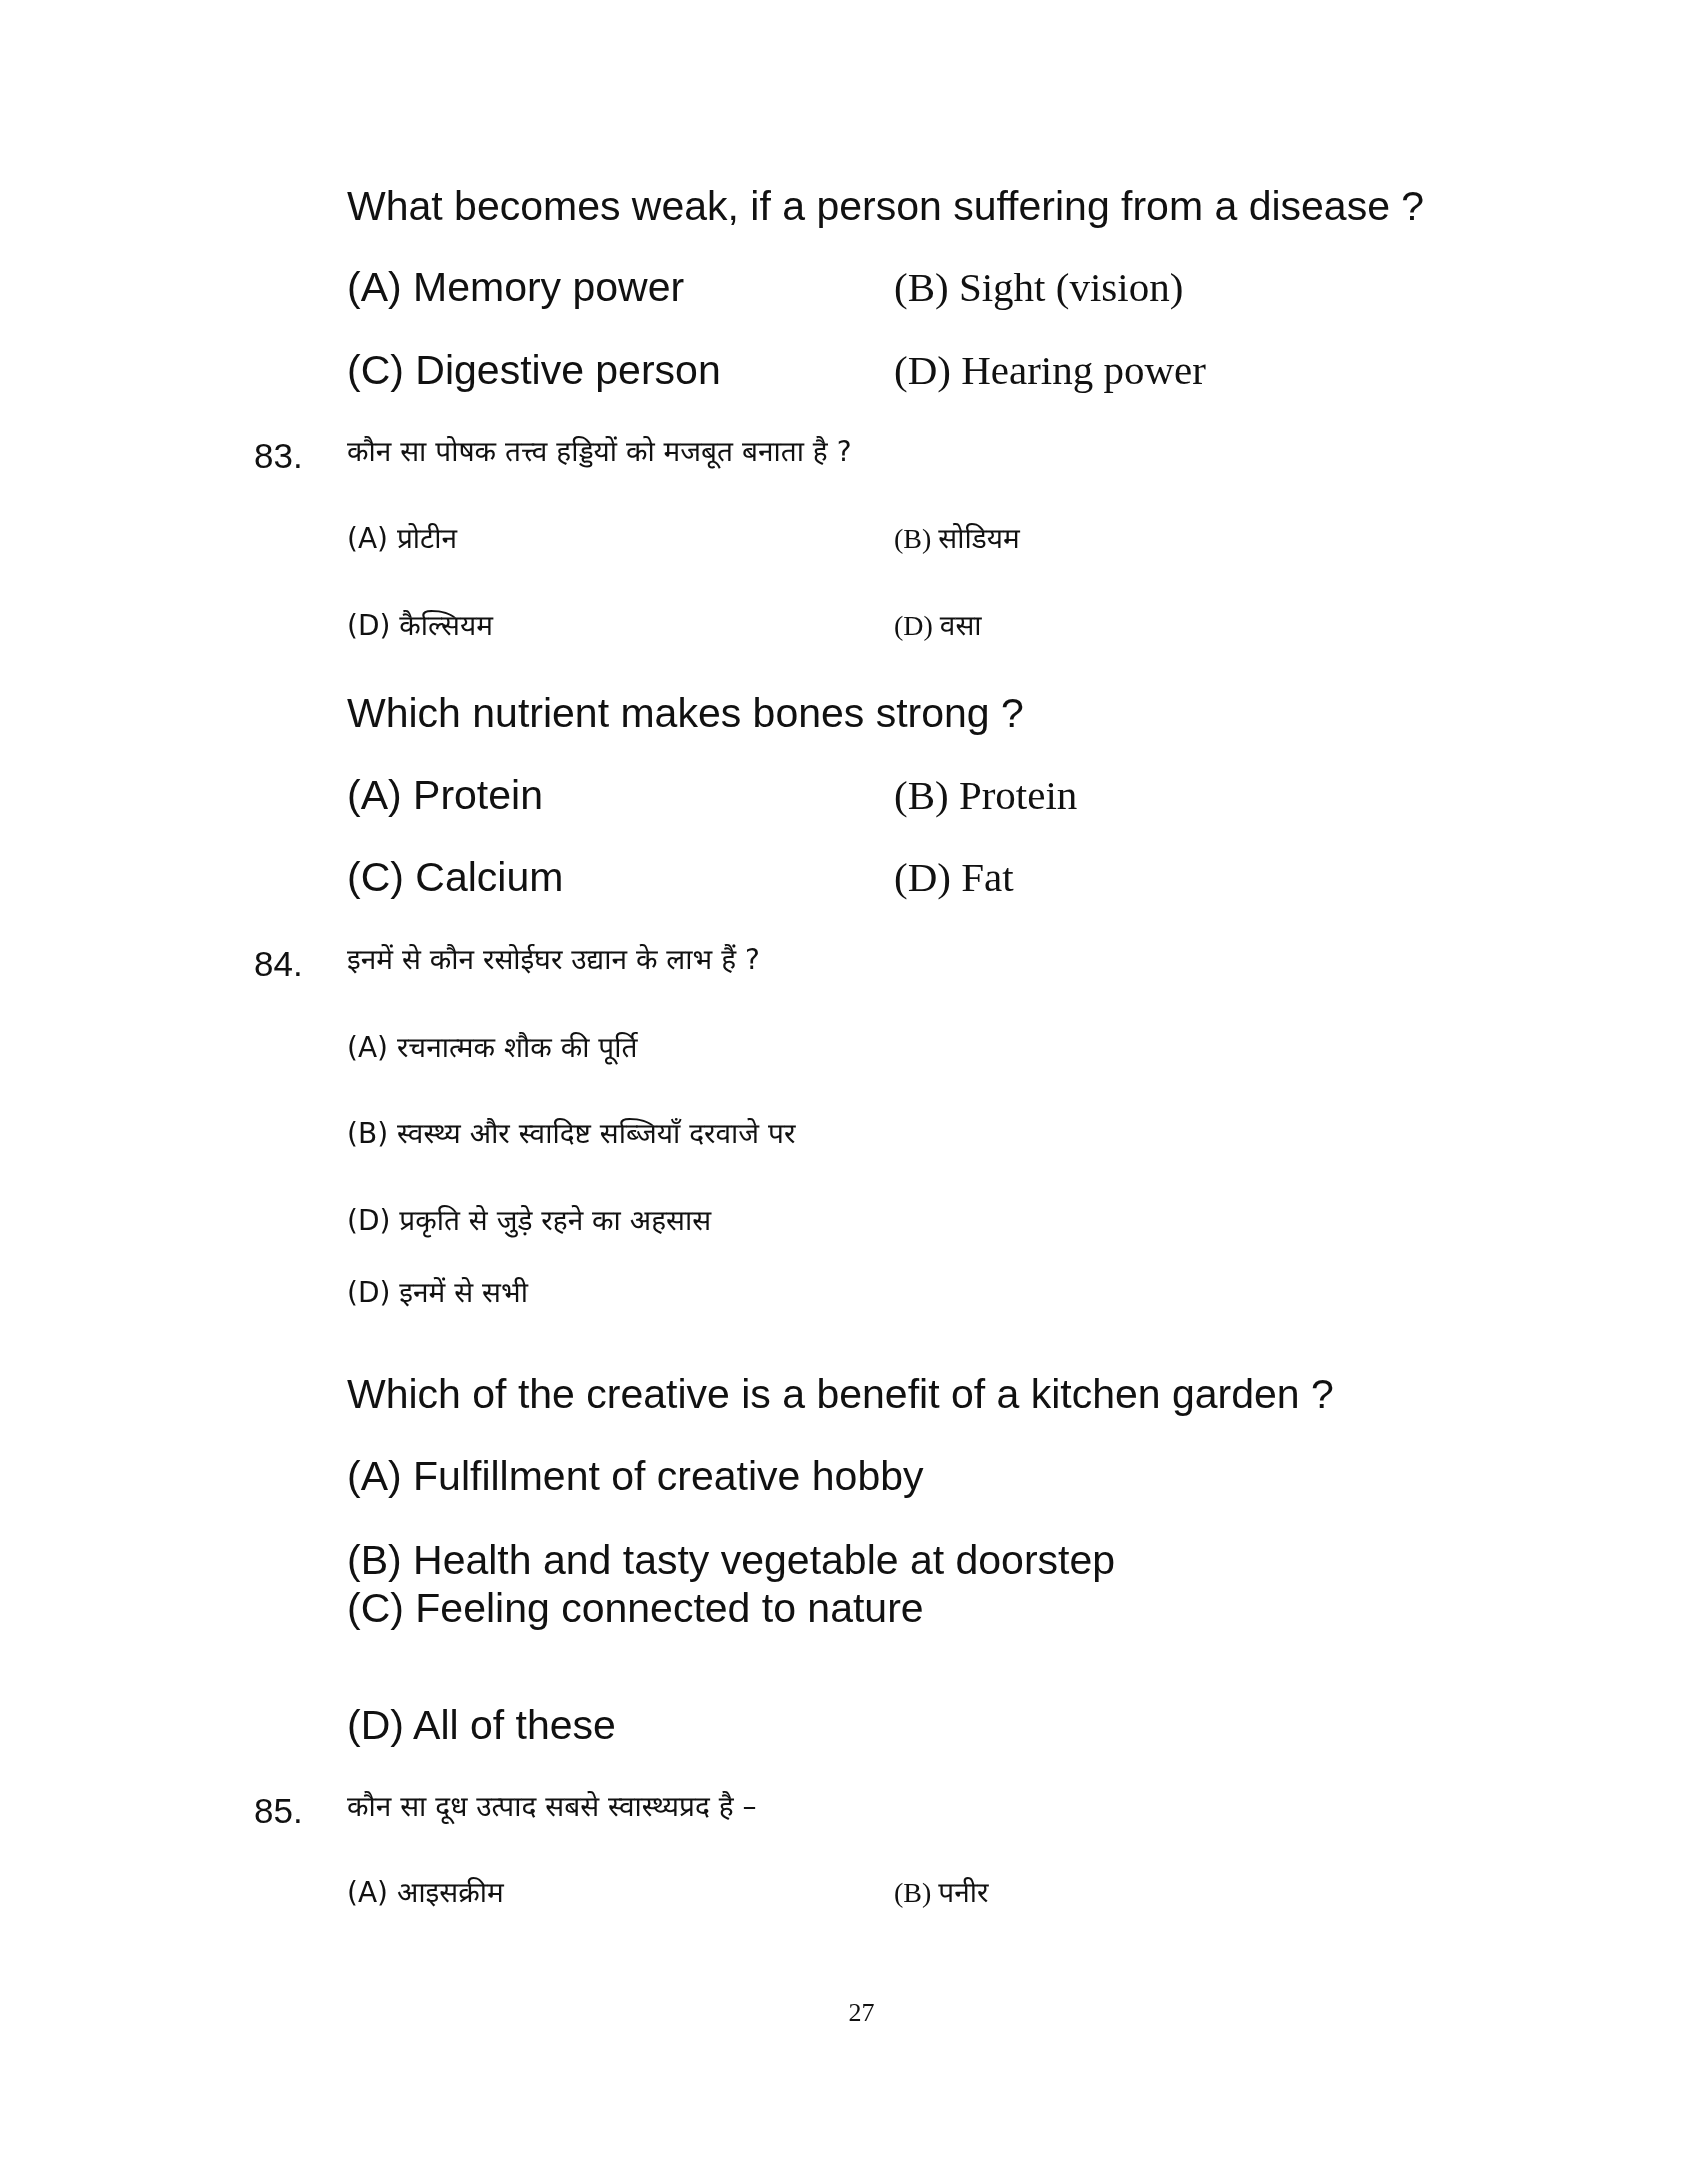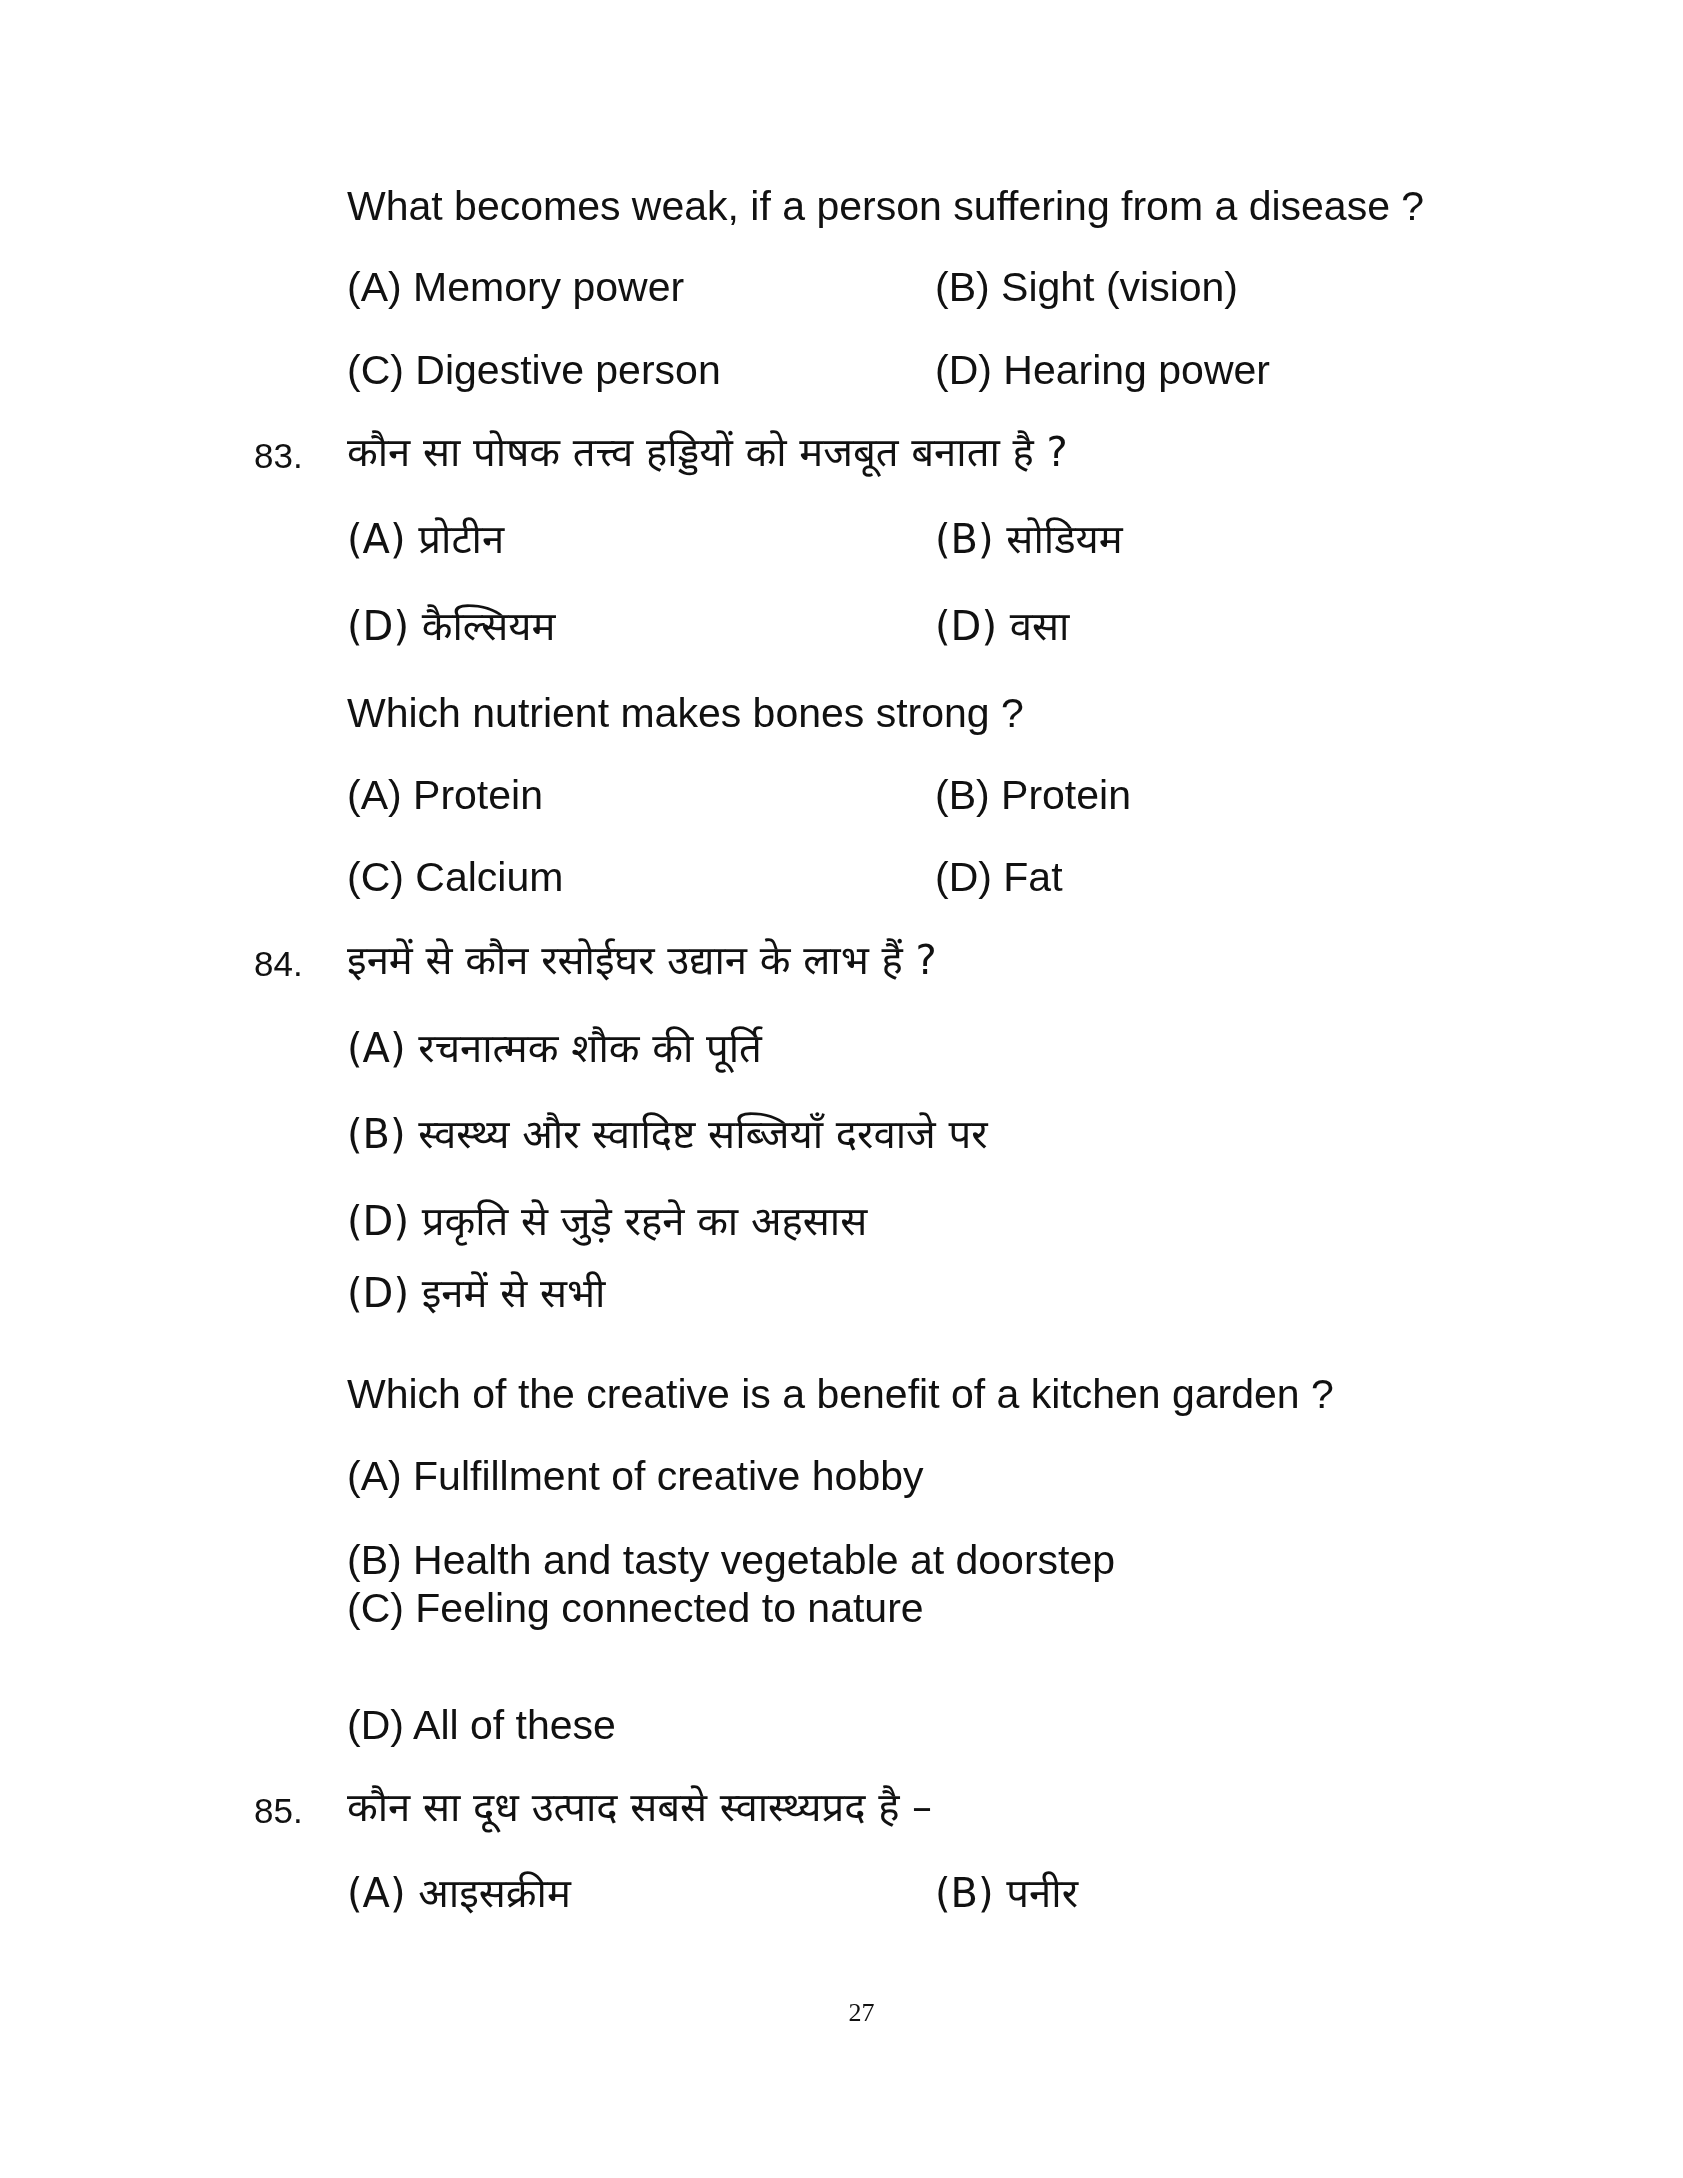--- a/index.html
+++ b/index.html
@@ -1,22 +1,22 @@
 <!DOCTYPE html>
 <html><head>
 <meta charset="utf-8">
 <style>
   html, body { margin:0; padding:0; background:#ffffff; }
   body { width:1683px; height:2178px; position:relative; overflow:hidden;
          font-family:"Liberation Sans", sans-serif; color:#111; }
   .line { position:absolute; font-size:41px; white-space:nowrap; line-height:44px; }
-  .hi { font-family:"DejaVu Sans", sans-serif; font-size:40px; }
+  .hi { font-family:"DejaVu Sans", sans-serif; font-size:28px; }
   .qnum { position:absolute; font-size:35px; left:254px; line-height:44px; }
   .colA { left:347px; }
-  .colB { left:935px; }
+  .colB { left:894px;font-family:Liberation Serif, serif; }
   .page-num { position:absolute; left:0; width:1723px; text-align:center; font-family:"Liberation Serif", serif; font-size:26px; top:1998px; }
 </style>
 </head>
 <body>
 
 <div class="line colA" style="top:184px">What becomes weak, if a person suffering from a disease ?</div>
 <div class="line colA" style="top:265px">(A) Memory power</div>
 <div class="line colB" style="top:265px">(B) Sight (vision)</div>
 <div class="line colA" style="top:348px">(C) Digestive person</div>
 <div class="line colB" style="top:348px">(D) Hearing power</div>

